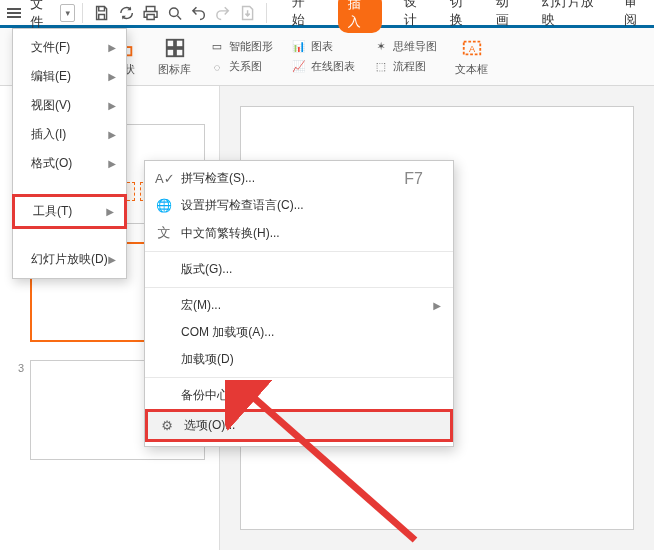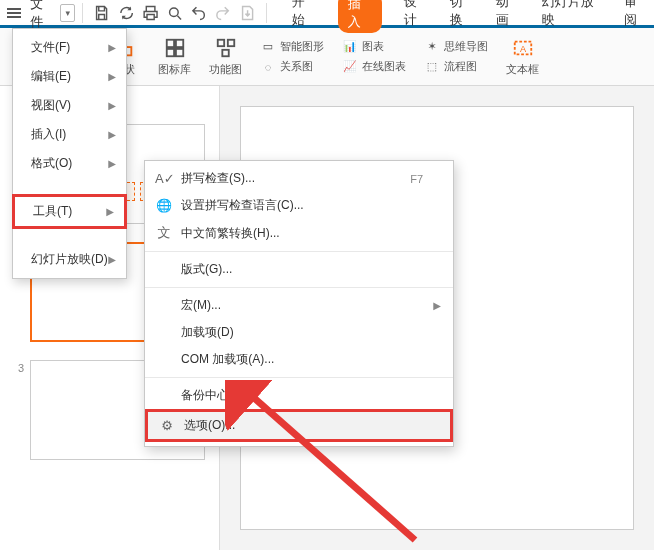--- a/index.html
+++ b/index.html
@@ -38,21 +38,21 @@
 
 .menu1 { position: absolute; top: 28px; left: 12px; width: 115px; background: #fff; border: 1px solid #c8c8c8; box-shadow: 2px 4px 10px rgba(0,0,0,.18); padding: 4px 0; z-index: 10; }
 .menu1 .mi { display: flex; align-items: center; justify-content: space-between; padding: 6px 10px 6px 18px; font-size: 12px; }
 .menu1 .mi .arr { font-size: 10px; color: #888; }
 .menu1 .hl-box { border: 3px solid #e53935; margin: 16px -1px; }
 
 
 .menu2 { position: absolute; top: 160px; left: 144px; width: 310px; background: #fff; border: 1px solid #c8c8c8; box-shadow: 2px 4px 12px rgba(0,0,0,.2); padding: 4px 0; z-index: 11; }
 .menu2 .mi { display: flex; align-items: center; padding: 5px 16px 5px 10px; gap: 8px; font-size: 12px; position: relative; }
 .menu2 .mi .ic { width: 18px; text-align: center; color: #666; font-size: 13px; }
-.menu2 .mi .shortcut { position: absolute; right: 30px; color: #888; font-size: 11px; }
+.menu2 .mi .shortcut { position: absolute; right: 30px; color: #888; font-size: 16px; }
 .menu2 .mi .arr { position: absolute; right: 12px; font-size: 10px; color: #888; }
 .menu2 .sep-h { height: 1px; background: #e8e8e8; margin: 4px 0; }
 .menu2 .hl-box { border: 3px solid #e53935; }
 .menu2 .mi.sel { background: #f2f2f2; }
 
 
 .red-arrow { position: absolute; z-index: 20; pointer-events: none; }
 
 svg.icon { width: 100%; height: 100%; }
 </style>
@@ -153,30 +153,20 @@
     <div class="ic">
         <svg viewBox="0 0 24 24">
           <rect x="3" y="3" width="8" height="8" fill="none" stroke="#555" stroke-width="2"></rect>
           <rect x="13" y="3" width="8" height="8" fill="none" stroke="#555" stroke-width="2"></rect>
           <rect x="3" y="13" width="8" height="8" fill="none" stroke="#555" stroke-width="2"></rect>
           <rect x="13" y="13" width="8" height="8" fill="none" stroke="#555" stroke-width="2"></rect>
         </svg>
       </div>
     <span>图标库</span>
   </div>
-  <div class="rbn-item">
-    <div class="ic">
-        <svg viewBox="0 0 24 24">
-          <rect x="3" y="3" width="7" height="7" fill="none" stroke="#555" stroke-width="2"></rect>
-          <rect x="14" y="3" width="7" height="7" fill="none" stroke="#555" stroke-width="2"></rect>
-          <rect x="8" y="14" width="7" height="7" fill="none" stroke="#555" stroke-width="2"></rect>
-        </svg>
-      </div>
-    <span>功能图</span>
-  </div>
   <div class="rbn-row">
     <div class="mini">
         <span class="ic">▭</span>
         <span>智能图形</span>
       </div>
     <div class="mini">
         <span class="ic">◌</span>
         <span>关系图</span>
       </div>
   </div>
@@ -288,25 +278,25 @@
       <span>版式(G)...</span>
     </div>
   <div class="sep-h"></div>
   <div class="mi">
       <span class="ic"></span>
       <span>宏(M)...</span>
       <span class="arr">▶</span>
     </div>
   <div class="mi">
       <span class="ic"></span>
+      <span>COM 加载项(A)...</span>
+    </div>
+  <div class="mi">
+      <span class="ic"></span>
       <span>加载项(D)</span>
-    </div>
-  <div class="mi">
-      <span class="ic"></span>
-      <span>COM 加载项(A)...</span>
     </div>
   <div class="sep-h"></div>
   <div class="mi">
       <span class="ic"></span>
       <span>备份中心(K)...</span>
     </div>
   <div class="hl-box">
     <div class="mi sel">
         <span class="ic">⚙</span>
         <span>选项(O)...</span>

